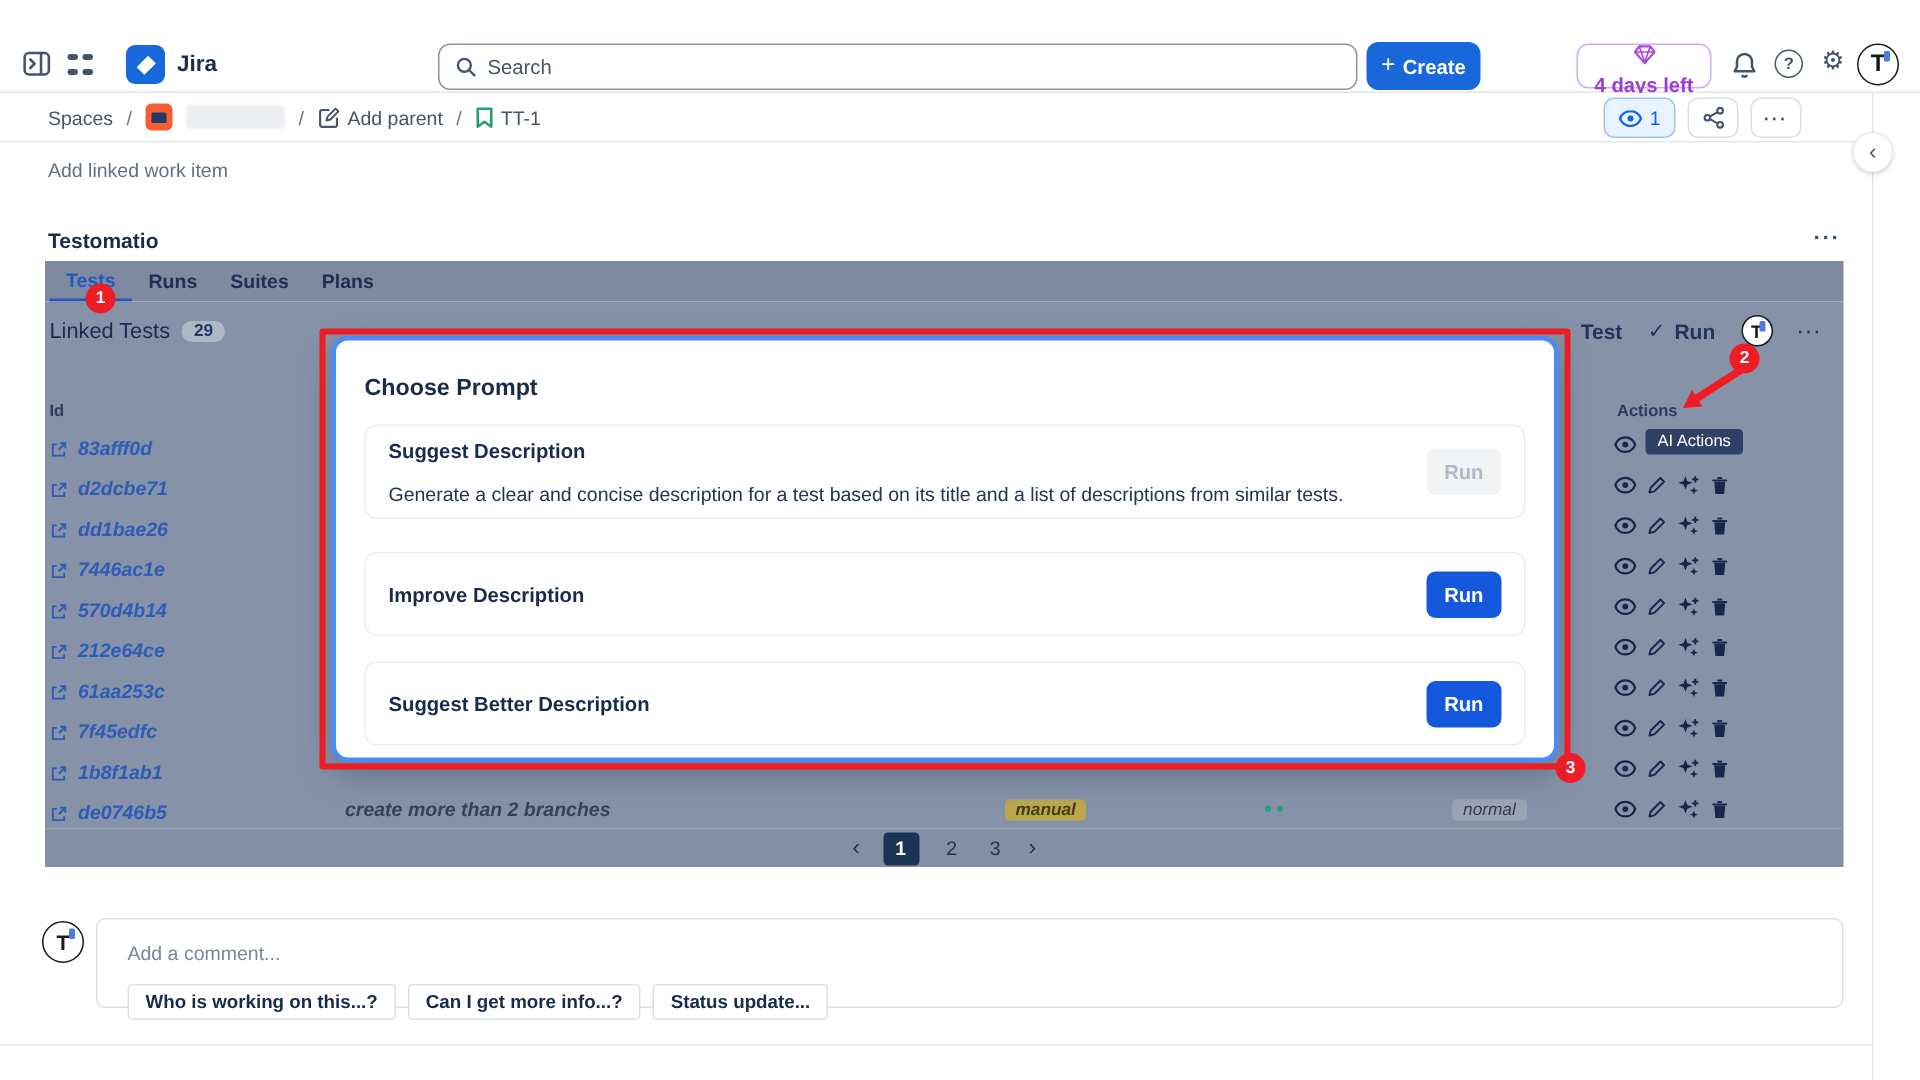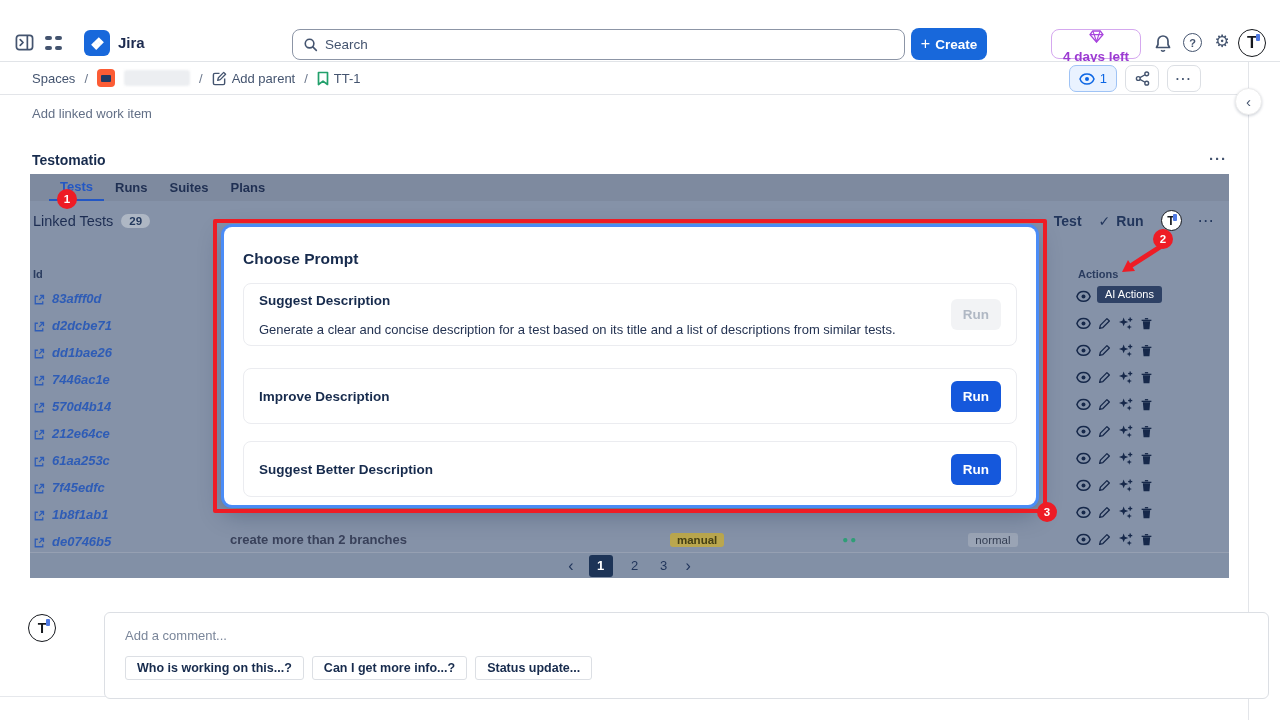--- a/index.html
+++ b/index.html
@@ -44,38 +44,38 @@
   .vdivider { position:absolute; left:1248px; top:62px; width:1px; height:658px; background:#e3e5e9; }
   .collapse-btn { position:absolute; left:1235px; top:88px; width:27px; height:27px; border-radius:50%; background:#fff; border:1px solid #ececec; box-shadow:0 1px 3px rgba(9,30,66,.2); display:flex; align-items:center; justify-content:center; color:#44546f; font-size:15px; cursor:pointer; }
 
   
   .add-linked { position:absolute; left:32px; top:106px; font-size:13px; color:#626f86; }
   .section-title { position:absolute; left:32px; top:152px; font-size:14px; font-weight:bold; color:#172b4d; }
   .section-more { position:absolute; left:1209px; top:150px; font-size:15px; color:#44546f; font-weight:bold; letter-spacing:1px; cursor:pointer; }
 
   
   .widget { position:absolute; left:30px; top:174px; width:1199px; height:404px; }
-  .tabbar { position:absolute; left:0; top:0; width:100%; height:27px; background:#7e8a9f; display:flex; align-items:stretch; padding-left:19px; }
+  .tabbar { position:absolute; left:0; top:0; width:100%; height:27px; background:#7e8a9f; display:flex; align-items:stretch; padding-left:3px; }
   .tab { padding:0 11px; display:flex; align-items:center; font-size:13px; color:#1f2f52; font-weight:bold; cursor:pointer; }
   .tab.active { color:#2357c4; border-bottom:2.5px solid #2357c4; }
   .wbody { position:absolute; left:0; top:27px; width:100%; height:351px; background:#8592a8; }
   .wfooter { position:absolute; left:0; top:378px; width:100%; height:26px; background:#8290a6; border-top:1px solid #96a0b2; display:flex; align-items:center; justify-content:center; gap:15px; }
   .linked-label { position:absolute; left:3px; top:12px; display:flex; align-items:center; gap:8px; font-size:14.5px; color:#1d2d52; font-weight:normal; }
   .count-pill { background:#aeb7c4; color:#243a5e; border-radius:9px; font-size:11.5px; padding:1px 8px; font-weight:bold; }
   .mid-toolbar { position:absolute; left:470px; top:31px; height:13px; overflow:hidden; display:flex; align-items:flex-start; gap:16px; color:#1f2f52; font-size:13.5px; }
   .mid-toolbar .dd { background:#95a0b2; border-radius:4px 4px 0 0; padding:2px 10px; display:flex; gap:6px; align-items:center; font-weight:bold; }
   .right-toolbar { position:absolute; right:14px; top:9px; display:flex; align-items:center; gap:17px; color:#22365c; font-size:14px; font-weight:bold; }
   .right-toolbar .mini-av { width:21px; height:21px; }
   .thead { position:absolute; top:67px; left:0; width:100%; font-size:11px; font-weight:bold; color:#2a3c5f; }
   .thead .h-id { position:absolute; left:3px; }
   .thead .h-actions { position:absolute; left:1048px; }
   .trow-id { position:absolute; left:3px; display:flex; align-items:flex-end; gap:7px; color:#2e5cb6; font-size:13px; font-weight:bold; cursor:pointer;font-style:italic; }
   .trow-actions { position:absolute; left:1046px; display:flex; align-items:center; gap:7px; color:#16284a; }
   .trow-actions span { display:flex; cursor:pointer; }
-  .partial-row { position:absolute; top:331px; left:200px; width:990px; display:flex; align-items:center; font-size:13px; color:#3c4458; }
+  .partial-row { position:absolute; top:331px; left:200px; width:990px; display:flex; align-items:center; font-size:13px; color:#3c4458;font-style:italic; }
   .partial-row .ttl { width:440px; font-weight:bold; color:#39415a; }
   .badge-manual { background:#baa74e; color:#454014; border-radius:3px; padding:1px 7px; font-size:11.5px; font-weight:bold; }
   .dots-green { color:#2f9e77; font-size:10px; letter-spacing:2px; }
   .badge-normal { background:#9aa4b5; color:#333d52; border-radius:3px; padding:1px 7px; font-size:11.5px; }
   .pg-chev { color:#22365c; font-size:16px; cursor:pointer; line-height:1; }
   .pg-num { color:#22365c; font-size:13px; cursor:pointer; min-width:14px; text-align:center; }
   .pg-num.active { background:#1d3457; color:#fff; width:24px; height:22px; min-width:24px; display:flex; align-items:center; justify-content:center; border-radius:3px; font-weight:bold; }
   .select-ic { position:absolute; right:16px; top:360px; color:#22365a; cursor:pointer; }
 
   
@@ -99,21 +99,21 @@
   .anno-rect { position:absolute; left:213px; top:219px; width:834px; height:294px; border:4px solid #ee1c25; border-radius:2px; z-index:30; pointer-events:none; }
   .anno-circle { position:absolute; width:20px; height:20px; border-radius:50%; background:#ee1c25; color:#fff; font-size:11.5px; font-weight:bold; display:flex; align-items:center; justify-content:center; z-index:40; }
   .ac1 { left:57px; top:189px; }
   .ac2 { left:1153px; top:229px; }
   .ac3 { left:1037px; top:502px; }
   .anno-arrow { position:absolute; left:1118px; top:244px; z-index:40; pointer-events:none; }
 
   
   .comment-wrap { position:absolute; left:0; top:600px; width:1248px; height:97px; border-bottom:1px solid #e6e8ec; background:#fff; }
   .comment-avatar { position:absolute; left:28px; top:14px; width:28px; height:28px; }
-  .comment-box { position:absolute; left:64px; top:12px; width:1165px; height:87px; border:1px solid #dcdfe4; border-radius:6px; background:#fff;margin-left:40px; }
+  .comment-box { position:absolute; left:64px; top:12px; width:1165px; height:60px; border:1px solid #dcdfe4; border-radius:6px; background:#fff; }
   .comment-ph { position:absolute; left:20px; top:15px; font-size:13px; color:#7a869a; }
   .quick-row { position:absolute; left:20px; top:43px; display:flex; gap:8px; }
   .quick-btn { border:1px solid #dcdfe4; border-radius:3px; background:#fff; padding:4px 11px; font-size:12.5px; font-weight:bold; color:#172b4d; cursor:pointer; white-space:nowrap; }
 
   svg { display:block; }
 </style>
 </head>
 <body>
 
 <div class="canvas">

